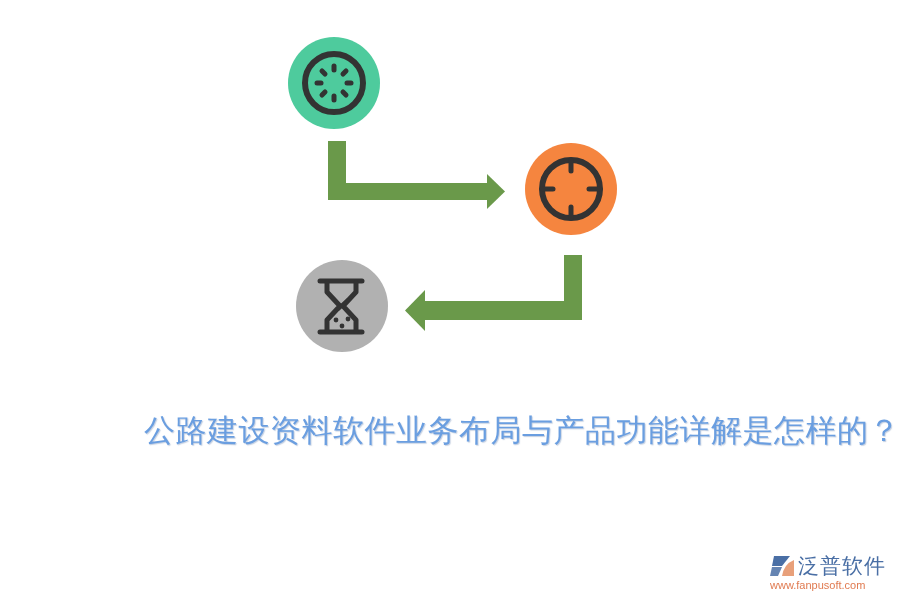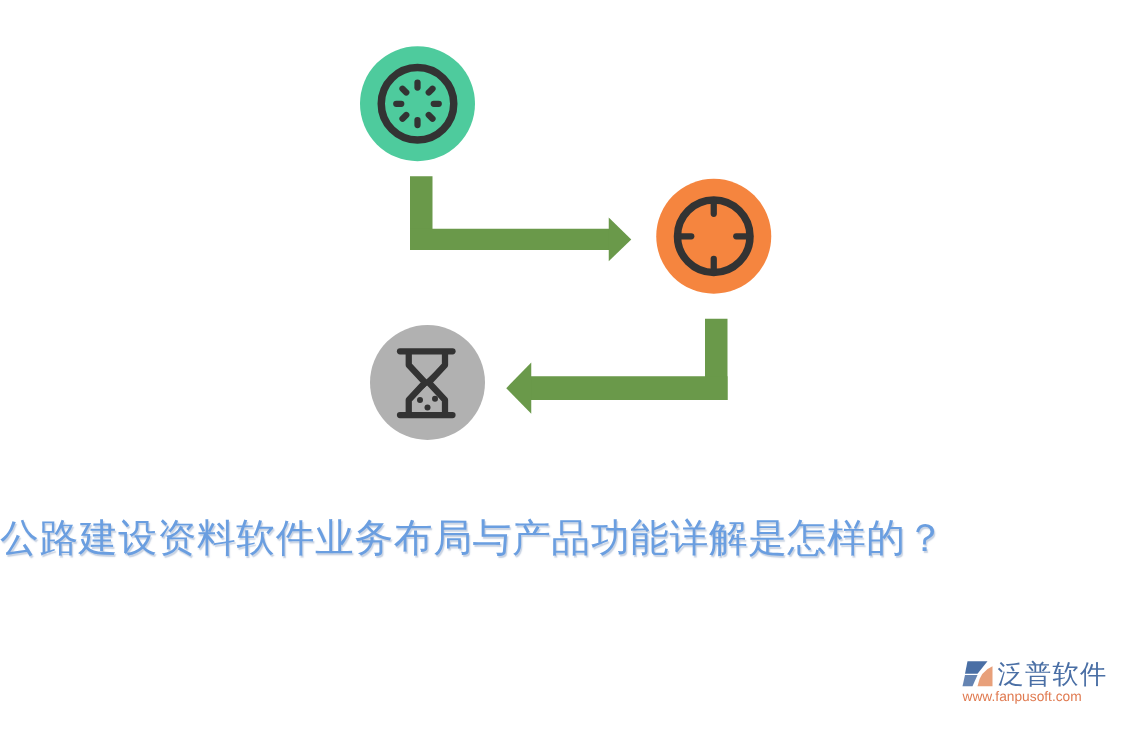--- a/index.html
+++ b/index.html
@@ -4,26 +4,26 @@
 <style>
   html, body { margin: 0; padding: 0; }
   body {
     width: 900px; height: 600px; background: #ffffff;
     position: relative; overflow: hidden;
     font-family: "DejaVu Sans", sans-serif;
   }
   .diagram { position: absolute; left: 0; top: 0; width: 900px; height: 380px; }
   .title {
     position: absolute; left: 0; top: 410px; width: 900px;
-    text-align: left; font-family: "DejaVu Serif", serif;
+    text-align: right; font-family: "DejaVu Serif", serif;
     font-size: 31px; color: #6a9ee0; letter-spacing: 0.5px;
     text-shadow: 1px 1px 1px rgba(90,120,170,0.35);
     white-space: nowrap;
   }
-  .logo { position: absolute; left: 768px; top: 525px; width: 130px; height: 40px; }
+  .logo { position: absolute; left: 768px; top: 552px; width: 130px; height: 40px; }
   .logo-icon { position: absolute; left: 0; top: 2px; width: 28px; height: 24px; }
   .logo-name {
     position: absolute; left: 30px; top: 0; font-size: 21px;
     color: #4a6fa5; font-family: "DejaVu Sans", sans-serif; white-space: nowrap;
     letter-spacing: 1px;
   }
   .logo-url {
     position: absolute; left: 2px; top: 27px; font-size: 11px;
     color: #e07a50; font-family: Liberation Sans, sans-serif; white-space: nowrap;
   }

